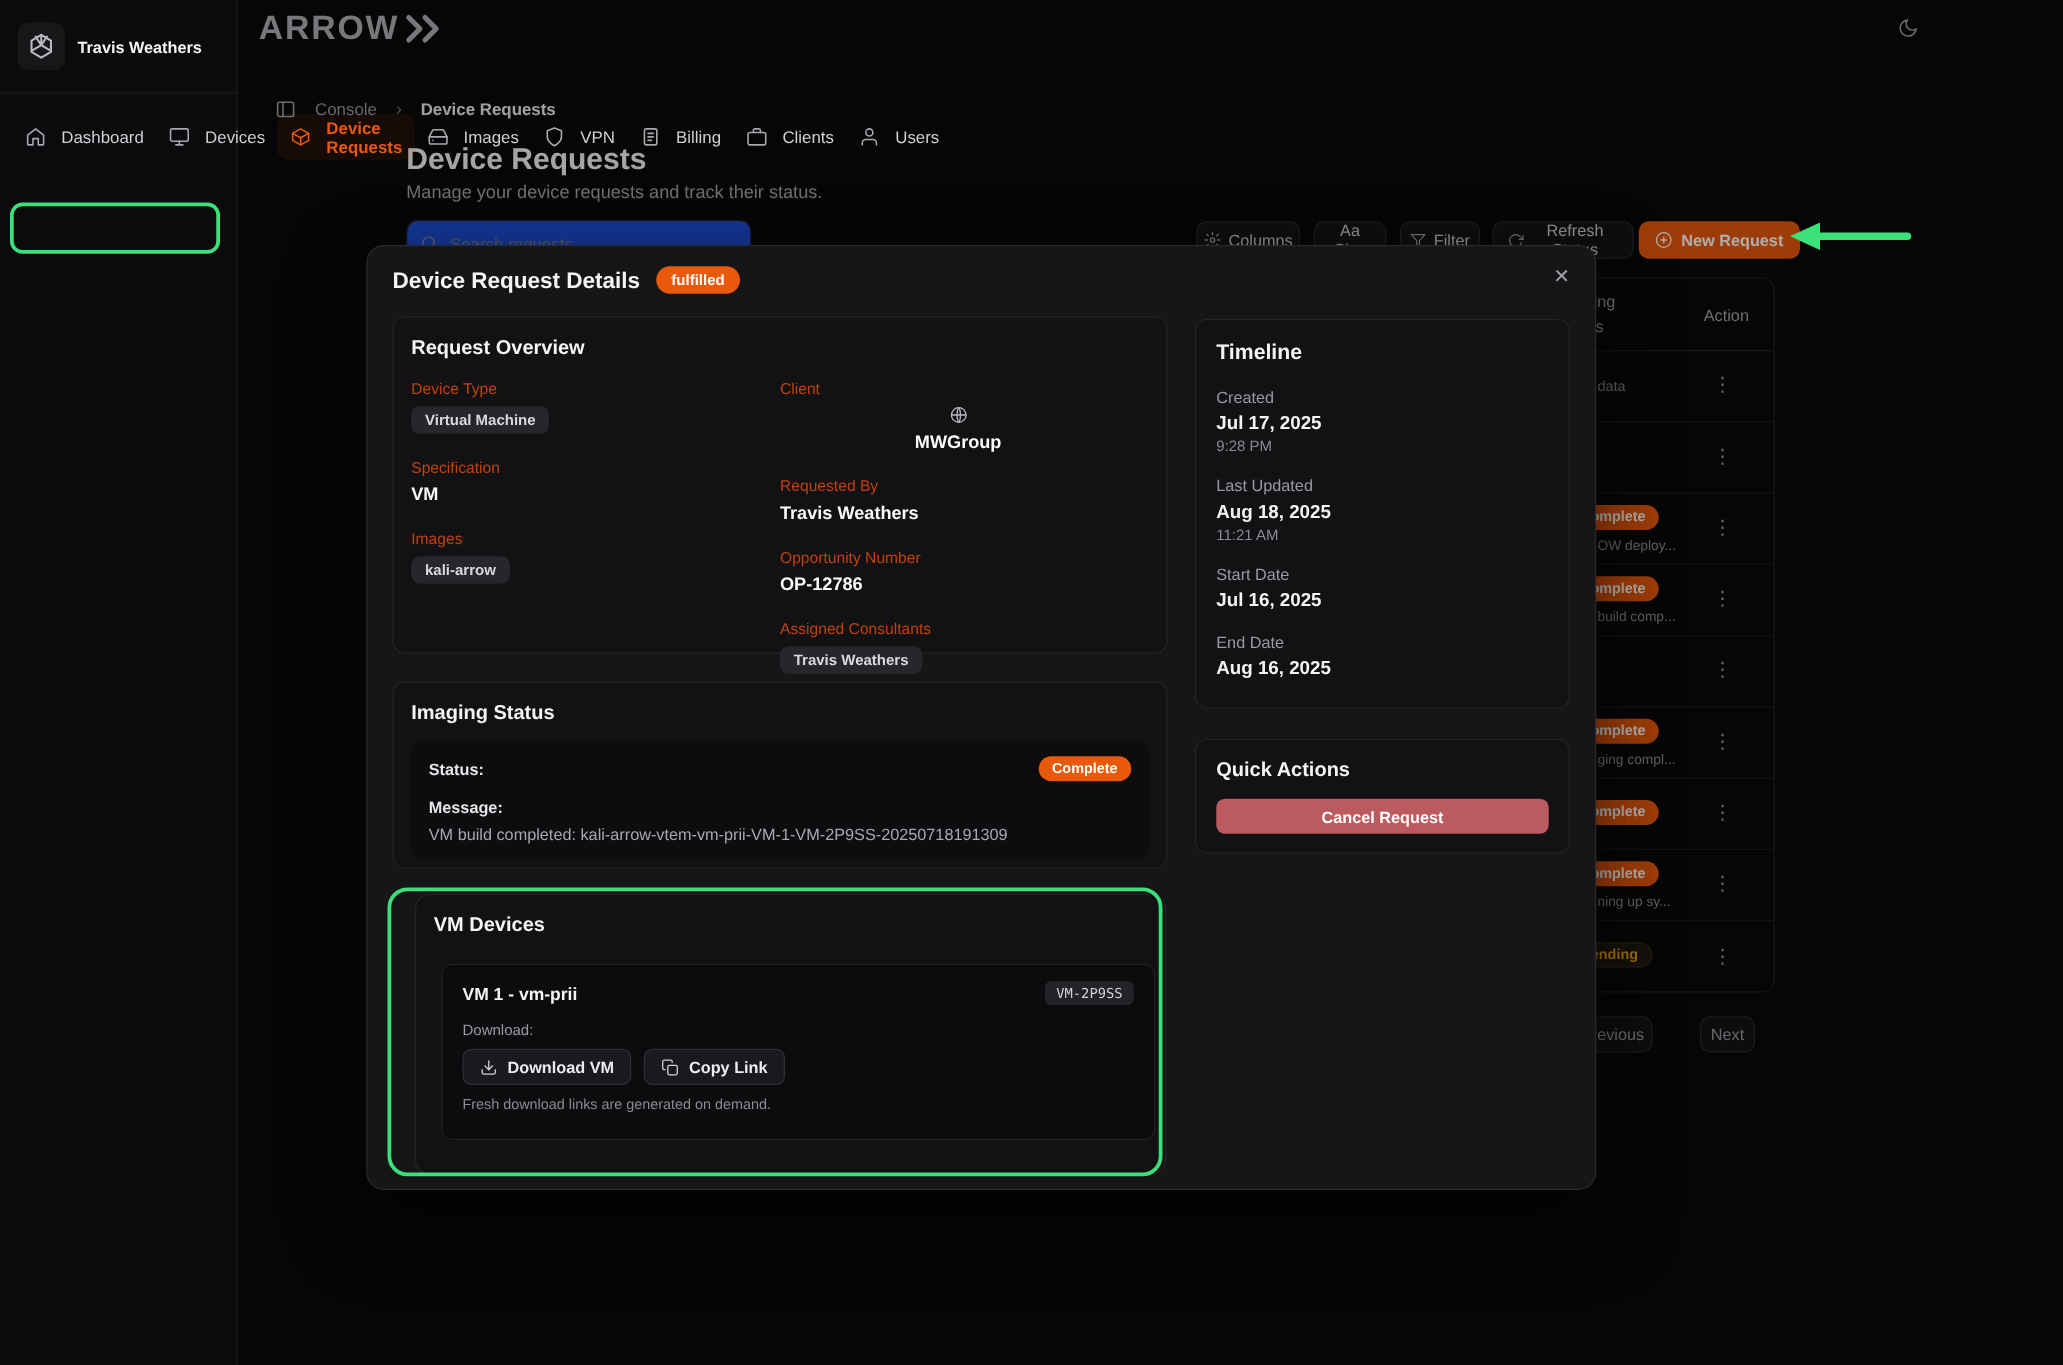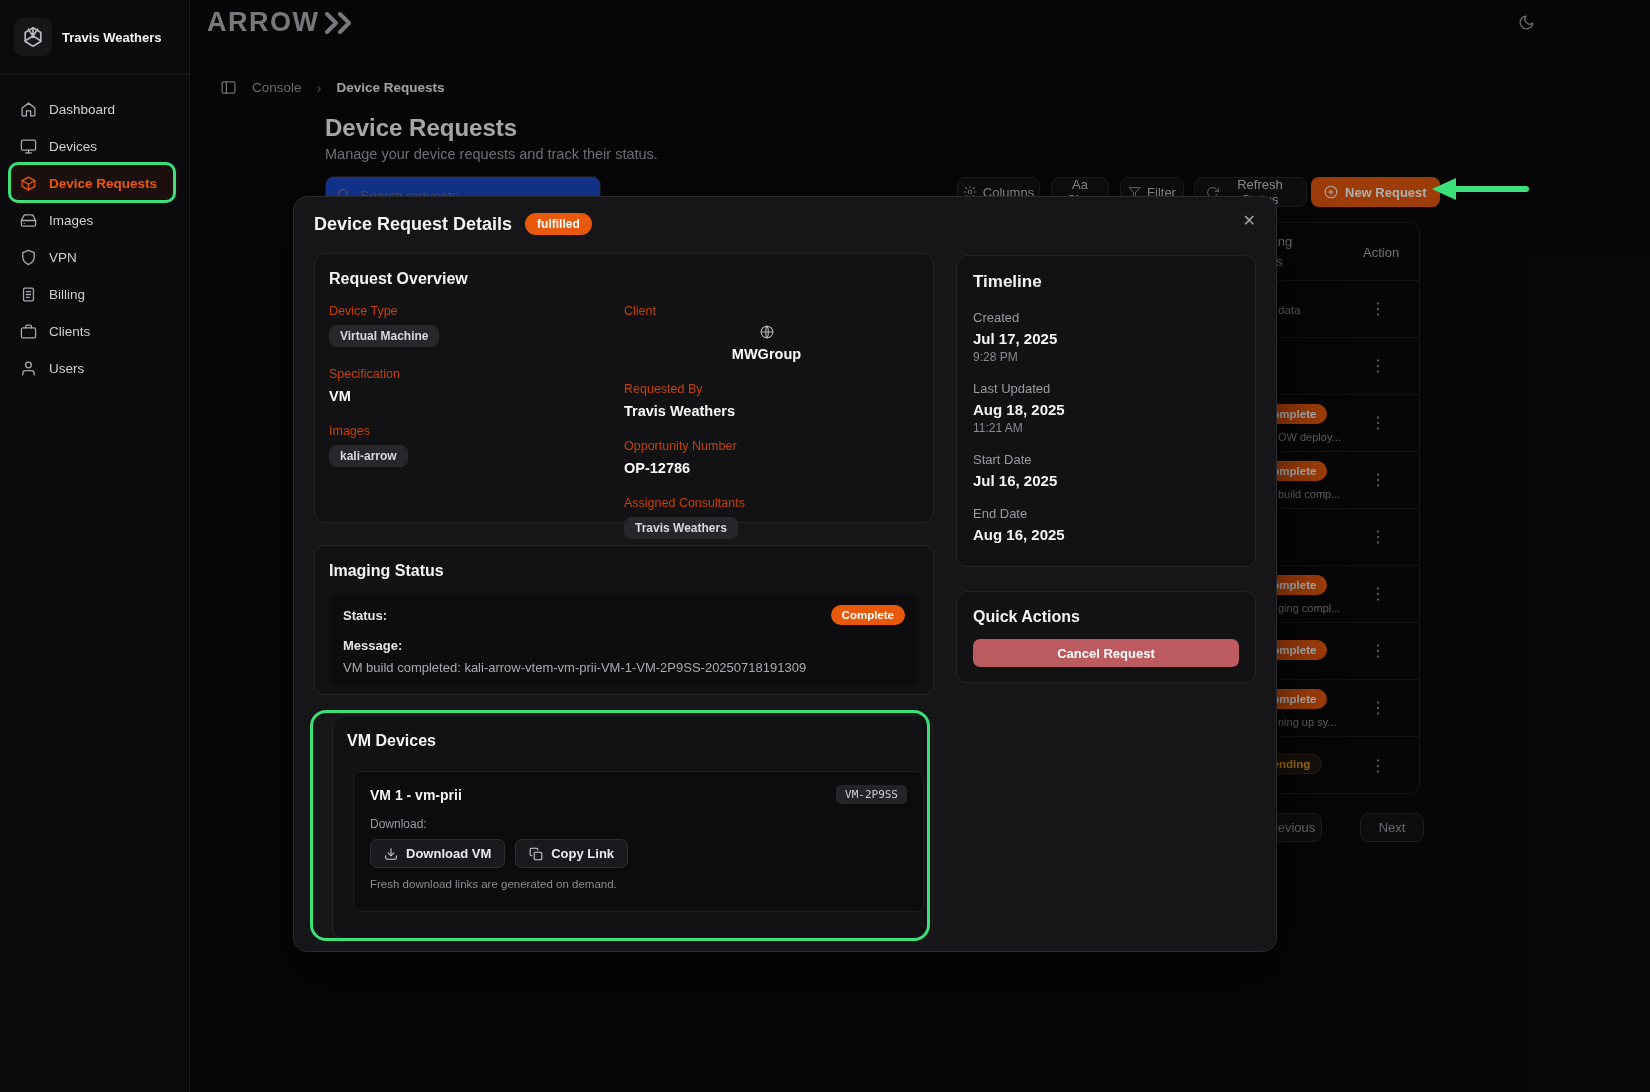--- a/index.html
+++ b/index.html
@@ -5,21 +5,21 @@
   * { margin:0; padding:0; box-sizing:border-box; }
   html,body { width:1650px; height:1092px; }
   body { background:#0a0a0b; font-family:"Liberation Sans",sans-serif; color:#e7e7ea; position:relative; overflow:hidden; }
   svg.ic { fill:none; stroke:currentColor; stroke-width:1.8; stroke-linecap:round; stroke-linejoin:round; display:block; }
 
   
   .sidebar { position:absolute; left:0; top:0; width:190px; height:1092px; background:#0b0b0d; border-right:1px solid #1d1d20; z-index:6; }
   .sidebar-user { display:flex; align-items:center; gap:10px; height:75px; padding:0 14px; border-bottom:1px solid #1d1d20; }
   .logo-box { width:38px; height:38px; border-radius:9px; background:#17171a; color:#b9b9c0; display:flex; align-items:center; justify-content:center; flex:0 0 auto; }
   .user-name { font-size:13px; font-weight:700; color:#f4f4f6; }
-  .nav { padding:16px 10px; display:flex; flex-direction:column; }
+  .nav { padding:16px 10px; display:flex; flex-direction:row;align-items:center; }
   .nav-item { display:flex; align-items:center; gap:12px; height:37px; padding:0 10px; border-radius:8px; color:#cfcfd4; font-size:13.5px; cursor:pointer; }
   .nav-item .nav-icon { color:#a8a8b0; display:flex; }
   .nav-item.active { color:#ea580c; font-weight:600; background:rgba(234,88,12,0.07); }
   .nav-item.active .nav-icon { color:#ea580c; }
 
   
   .header { position:absolute; left:190px; top:0; width:1460px; height:75px; z-index:1; }
   .brand { position:absolute; left:17px; top:7px; display:flex; align-items:center; gap:4px; color:#b1b1b7; }
   .brand-text { font-size:27px; font-weight:800; letter-spacing:1.5px; }
   .theme-toggle { position:absolute; left:1328px; top:14px; color:#a1a1aa; cursor:pointer; }
@@ -48,21 +48,21 @@
   .t-row { position:relative; height:57px; border-bottom:1px solid #1c1c1f; }
   .t-row:last-child { border-bottom:none; }
   .row-dots { position:absolute; left:1044px; top:50%; transform:translateY(-50%); color:#9a9aa2; font-size:16px; cursor:pointer; line-height:1; }
   .row-badge { position:absolute; left:927px; }
   .row-badge.center { top:17px; } .row-badge.hi { top:9px; }
   .row-msg { position:absolute; left:952px; top:36px; font-size:11px; color:#8d8d94; white-space:nowrap; }
   .row-msg.solo { top:23px; font-size:11.5px; }
   .st-complete { display:inline-block; background:#e9590c; color:#fff; font-size:11.5px; font-weight:700; padding:4px 11px; border-radius:999px; white-space:nowrap; }
   .st-pending { display:inline-block; background:#1f1a12; border:1px solid #3a2c15; color:#f59e0b; font-size:11.5px; font-weight:700; padding:3px 11px; border-radius:999px; white-space:nowrap; }
   .pg-btn { position:absolute; top:738px; height:29px; background:#141416; border:1px solid #2a2a2e; border-radius:8px; color:#9a9aa2; font-size:13px; display:flex; align-items:center; justify-content:center; cursor:pointer; }
-  .pg-prev { left:1068px; width:64px; } .pg-next { left:1170px; width:64px; }
+  .pg-prev { left:1068px; width:64px; } .pg-next { left:1170px; width:44px; }
 
   
   .overlay { position:absolute; left:190px; top:0; width:1460px; height:1092px; background:rgba(0,0,0,0.32); z-index:4; }
   .modal { position:absolute; left:293px; top:196px; width:984px; height:756px; background:#161619; border:1px solid #29292e; border-radius:14px; box-shadow:0 24px 60px rgba(0,0,0,0.6); z-index:10; }
   .modal-titlerow { position:absolute; left:20px; top:16px; display:flex; align-items:center; gap:13px; }
   .modal-title { font-size:18px; font-weight:800; color:#f4f4f6; }
   .badge-fulfilled { background:#e9590c; color:#fff; font-size:12px; font-weight:700; padding:4px 12px; border-radius:999px; }
   .modal-close { position:absolute; right:16px; top:10px; color:#a1a1aa; font-size:16px; cursor:pointer; padding:4px; }
 
   .card { position:absolute; background:#121214; border:1px solid #242428; border-radius:10px; padding:16px 14px; }

